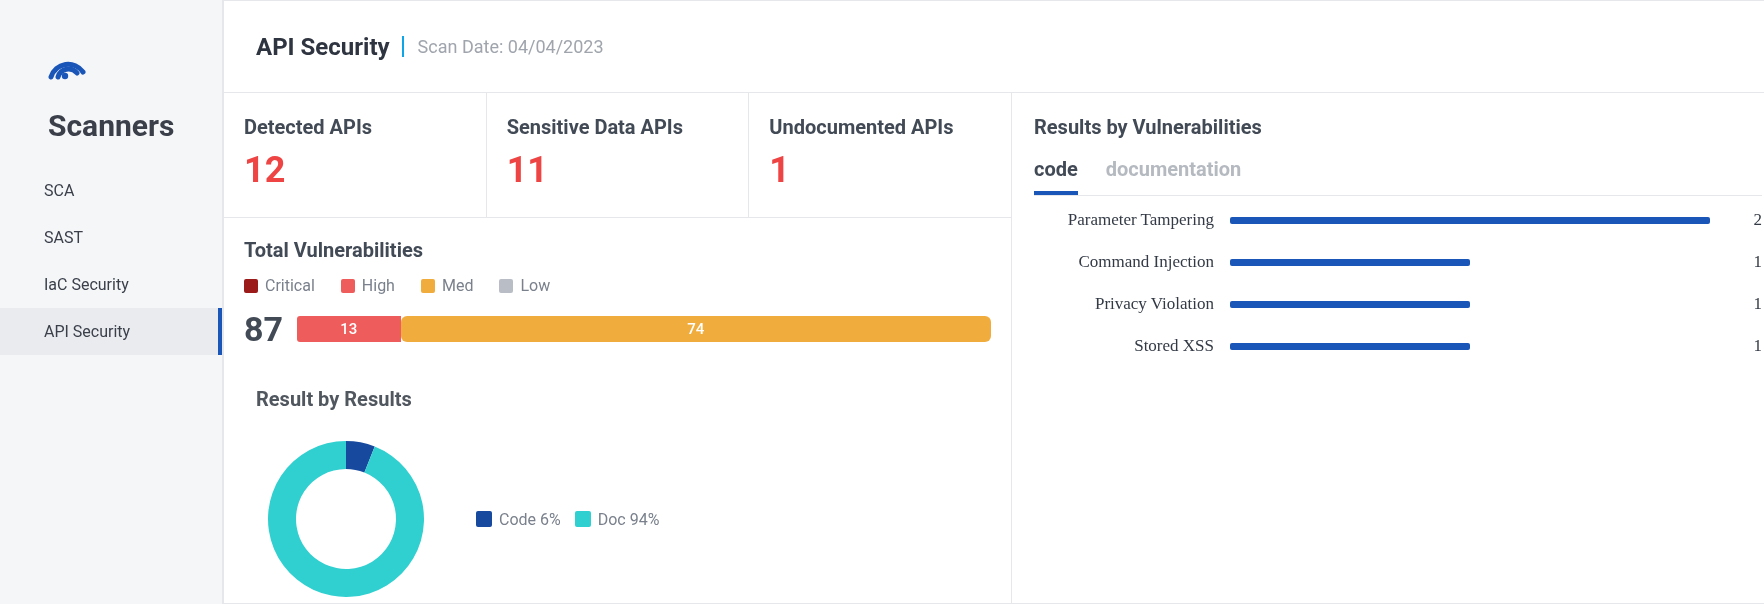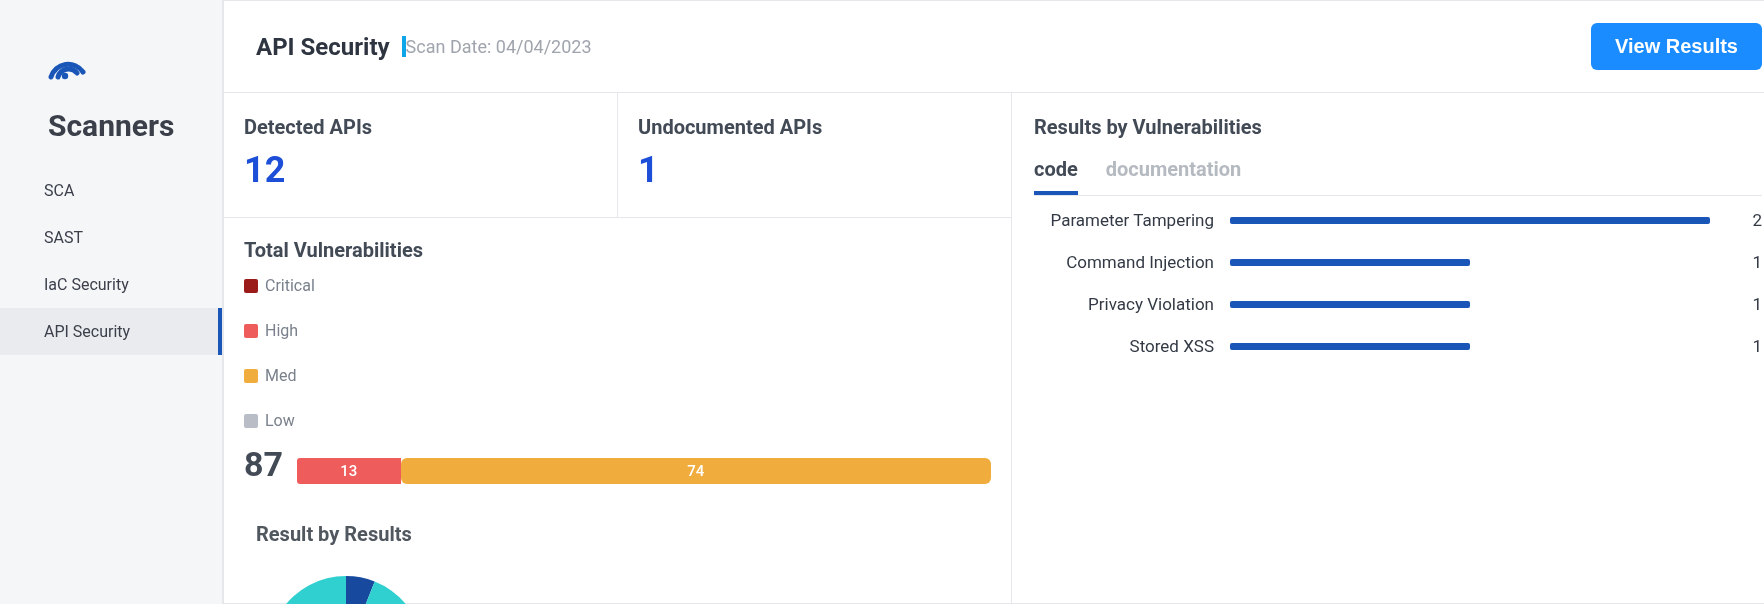--- a/index.html
+++ b/index.html
@@ -54,21 +54,22 @@
   }
   .page-title {
     font-size: 24px;
     font-weight: 700;
     color: #2f3540;
   }
   .scan-date {
     font-size: 18px;
     color: #a0a5ad;
     margin-left: 12px;
-    border-left: 4px solid #0ea5e9;
+    padding-left: 14px;
+    border-left: 2px solid #0ea5e9;
   }
   .header-spacer { flex: 1; }
   .view-results-btn {
     background: #1a8cff;
     color: #fff;
     border: none;
     padding: 12px 24px;
     font-size: 20px;
     font-weight: 600;
     border-radius: 6px;
@@ -90,51 +91,51 @@
   .stat-card:last-child { border-right: none; }
   .stat-label {
     font-size: 20px;
     font-weight: 700;
     color: #424a56;
     margin-bottom: 10px;
   }
   .stat-value {
     font-size: 36px;
     font-weight: 700;
-    color: #1d4ed8;
+    color: #ef4444;
   }
   .vuln-section { padding: 20px 20px 10px 20px; }
   .vuln-title { font-size: 20px; font-weight: 700; color: #424a56; margin-bottom: 14px; }
-  .legend { display: flex; gap: 26px; margin-bottom: 14px; flex-direction: column; }
+  .legend { display: flex; gap: 26px; margin-bottom: 14px; }
   .legend-item { display: flex; align-items: center; gap: 7px; font-size: 16px; color: #7a818c; }
   .legend-swatch { width: 14px; height: 14px; border-radius: 2px; }
   .sw-critical { background: #9b1b1b; }
   .sw-high     { background: #ef5c5c; }
   .sw-med      { background: #f0ad3e; }
   .sw-low      { background: #b9bec6; }
-  .vuln-bar-row { display: flex; align-items: flex-end; gap: 14px; }
+  .vuln-bar-row { display: flex; align-items: center; gap: 14px; }
   .vuln-total { font-size: 34px; font-weight: 700; color: #424a56; }
   .vuln-bar { flex: 1; height: 26px; display: flex; border-radius: 3px; overflow: hidden; }
   .bar-seg { display: flex; align-items: center; justify-content: center; color: #fff; font-size: 15px; font-weight: 500; }
   .seg-high { background: #ef5c5c; }
   .seg-med  { background: #f0ad3e; }
   .engine-section { padding: 28px 20px 20px 32px; }
   .engine-title { font-size: 20px; font-weight: 700; color: #51575f; margin-bottom: 18px; }
   .engine-body { display: flex; align-items: center; gap: 40px; }
   .donut-wrap { position: relative; width: 180px; height: 180px; }
   .engine-legend { display: flex; flex-direction: row; gap: 14px; }
   .engine-legend .legend-swatch { width: 16px; height: 16px; }
   .sw-code { background: #174a9e; }
   .sw-doc  { background: #30cfd0; }
   .right-col { flex: 1; padding: 22px 32px 22px 22px; }
   .results-title { font-size: 20px; font-weight: 700; color: #424a56; margin-bottom: 18px; }
   .tabs { display: flex; gap: 28px; border-bottom: 1px solid #e5e7eb; margin-bottom: 14px; }
   .tab { font-size: 20px; font-weight: 700; padding-bottom: 10px; cursor: pointer; color: #b5bac1; }
   .tab.active { color: #424a56; border-bottom: 4px solid #1a56b8; }
-  .vuln-list { display: flex; flex-direction: column; gap: 22px; }
+  .vuln-list { display: flex; flex-direction: column; gap: 22px; font-family: Liberation Serif, serif; }
   .vuln-row { display: flex; align-items: center; gap: 16px; }
   .vuln-name { width: 180px; text-align: right; font-size: 17px; color: #333a45; }
   .vuln-hbar { height: 7px; background: #1a56b8; border-radius: 2px; }
   .vuln-count { font-size: 17px; color: #333a45; width: 20px; text-align: right; }
 </style>
 </head>
 <body>
 
 <div class="app">
   <aside class="sidebar">
@@ -152,29 +153,32 @@
     <div class="sidebar-item"><span>SAST</span></div>
     <div class="sidebar-item"><span>IaC Security</span></div>
     <div class="sidebar-item active"><span>API Security</span></div>
   </aside>
 
   <main class="main">
     <div class="header">
       <span class="page-title">API Security</span>
       <span class="scan-date">Scan Date: 04/04/2023</span>
       <div class="header-spacer"></div>
-      <button class="view-results-btn">View Results</button>
     </div>
 
     <div class="content">
       <div class="left-col">
         <div class="stats-row">
           <div class="stat-card">
             <div class="stat-label">Detected APIs</div>
             <div class="stat-value">12</div>
+          </div>
+          <div class="stat-card">
+            <div class="stat-label">Sensitive Data APIs</div>
+            <div class="stat-value">11</div>
           </div>
           <div class="stat-card">
             <div class="stat-label">Undocumented APIs</div>
             <div class="stat-value">1</div>
           </div>
         </div>
 
         <div class="vuln-section">
           <div class="vuln-title">Total Vulnerabilities</div>
           <div class="legend">

